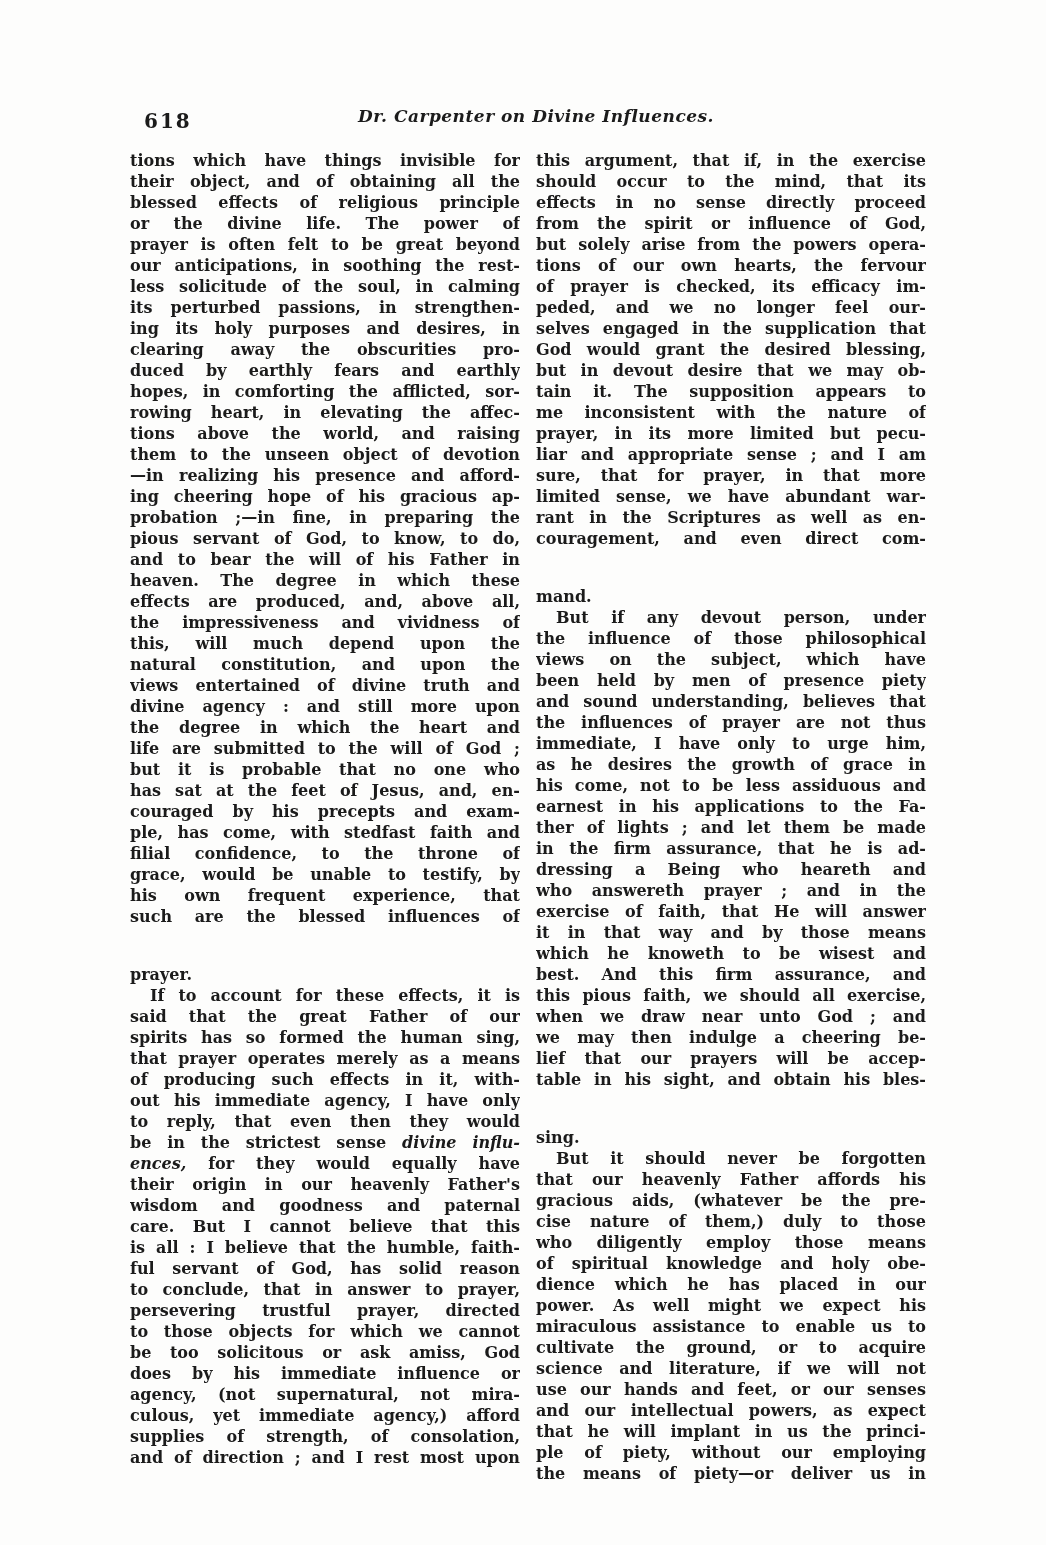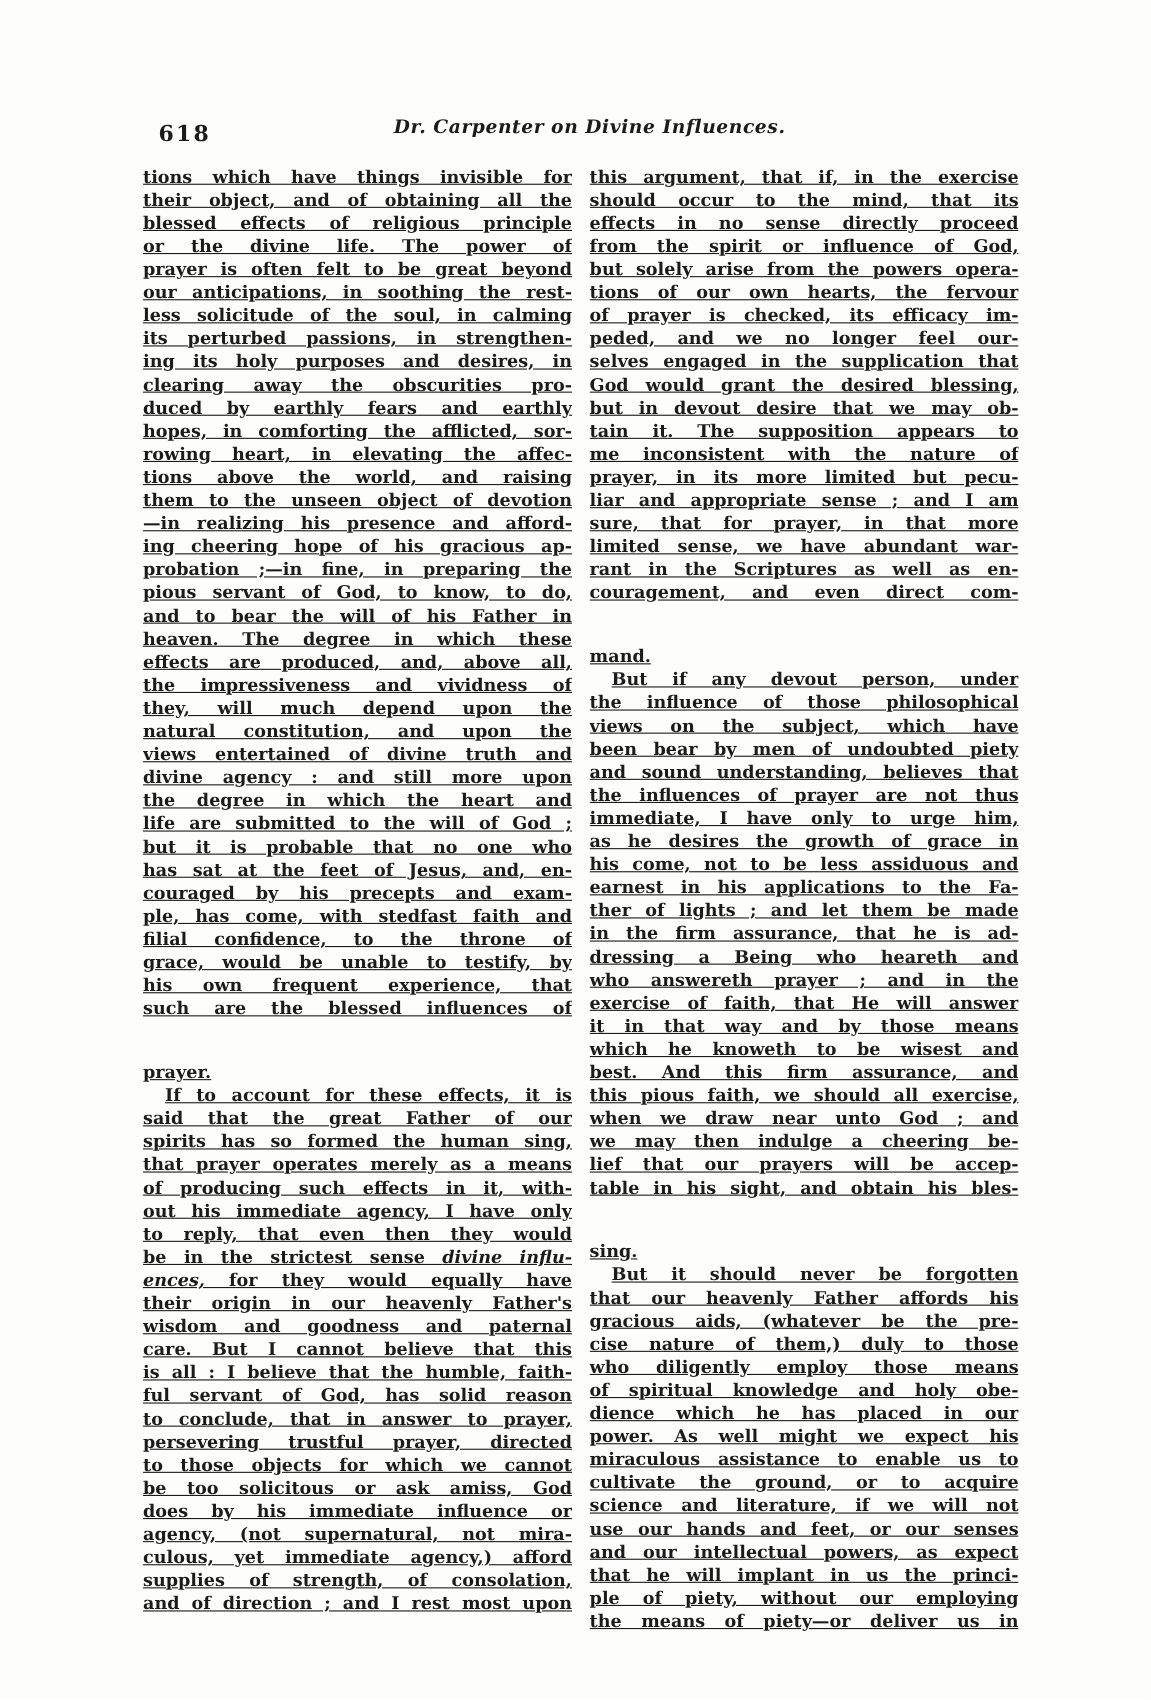--- a/index.html
+++ b/index.html
@@ -45,21 +45,20 @@
   }
   .columns {
     position: absolute;
     top: 150px;
     left: 130px;
     display: flex;
     gap: 16px;
   }
   .column {
     width: 390px;
-    text-decoration: underline;
   }
   .text-line {
     font-size: 16px;
     font-weight: bold;
     height: 21px;
     line-height: 21px;
     text-align: justify;
     text-align-last: justify;
     overflow: hidden;
     white-space: normal;
@@ -100,21 +99,21 @@
         <div class="text-line">tions above the world, and raising</div>
         <div class="text-line">them to the unseen object of devotion</div>
         <div class="text-line">—in realizing his presence and afford-</div>
         <div class="text-line">ing cheering hope of his gracious ap-</div>
         <div class="text-line">probation ;—in fine, in preparing the</div>
         <div class="text-line">pious servant of God, to know, to do,</div>
         <div class="text-line">and to bear the will of his Father in</div>
         <div class="text-line">heaven.  The degree in which these</div>
         <div class="text-line">effects are produced, and, above all,</div>
         <div class="text-line">the impressiveness and vividness of</div>
-        <div class="text-line">they, will much depend upon the</div>
+        <div class="text-line">this, will much depend upon the</div>
         <div class="text-line">natural constitution, and upon the</div>
         <div class="text-line">views entertained of divine truth and</div>
         <div class="text-line">divine agency : and still more upon</div>
         <div class="text-line">the degree in which the heart and</div>
         <div class="text-line">life are submitted to the will of God ;</div>
         <div class="text-line">but it is probable that no one who</div>
         <div class="text-line">has sat at the feet of Jesus, and, en-</div>
         <div class="text-line">couraged by his precepts and exam-</div>
         <div class="text-line">ple, has come, with stedfast faith and</div>
         <div class="text-line">filial confidence, to the throne of</div>
@@ -163,21 +162,21 @@
         <div class="text-line">prayer, in its more limited but pecu-</div>
         <div class="text-line">liar and appropriate sense ; and I am</div>
         <div class="text-line">sure, that for prayer, in that more</div>
         <div class="text-line">limited sense, we have abundant war-</div>
         <div class="text-line">rant in the Scriptures as well as en-</div>
         <div class="text-line">couragement, and even direct com-</div>
         <div class="text-line para-end">mand.</div>
         <div class="text-line indent">But if any devout person, under</div>
         <div class="text-line">the influence of those philosophical</div>
         <div class="text-line">views on the subject, which have</div>
-        <div class="text-line">been bear by men of undoubted piety</div>
+        <div class="text-line">been held by men of presence piety</div>
         <div class="text-line">and sound understanding, believes that</div>
         <div class="text-line">the influences of prayer are not thus</div>
         <div class="text-line">immediate, I have only to urge him,</div>
         <div class="text-line">as he desires the growth of grace in</div>
         <div class="text-line">his come, not to be less assiduous and</div>
         <div class="text-line">earnest in his applications to the Fa-</div>
         <div class="text-line">ther of lights ; and let them be made</div>
         <div class="text-line">in the firm assurance, that he is ad-</div>
         <div class="text-line">dressing a Being who heareth and</div>
         <div class="text-line">who answereth prayer ; and in the</div>

